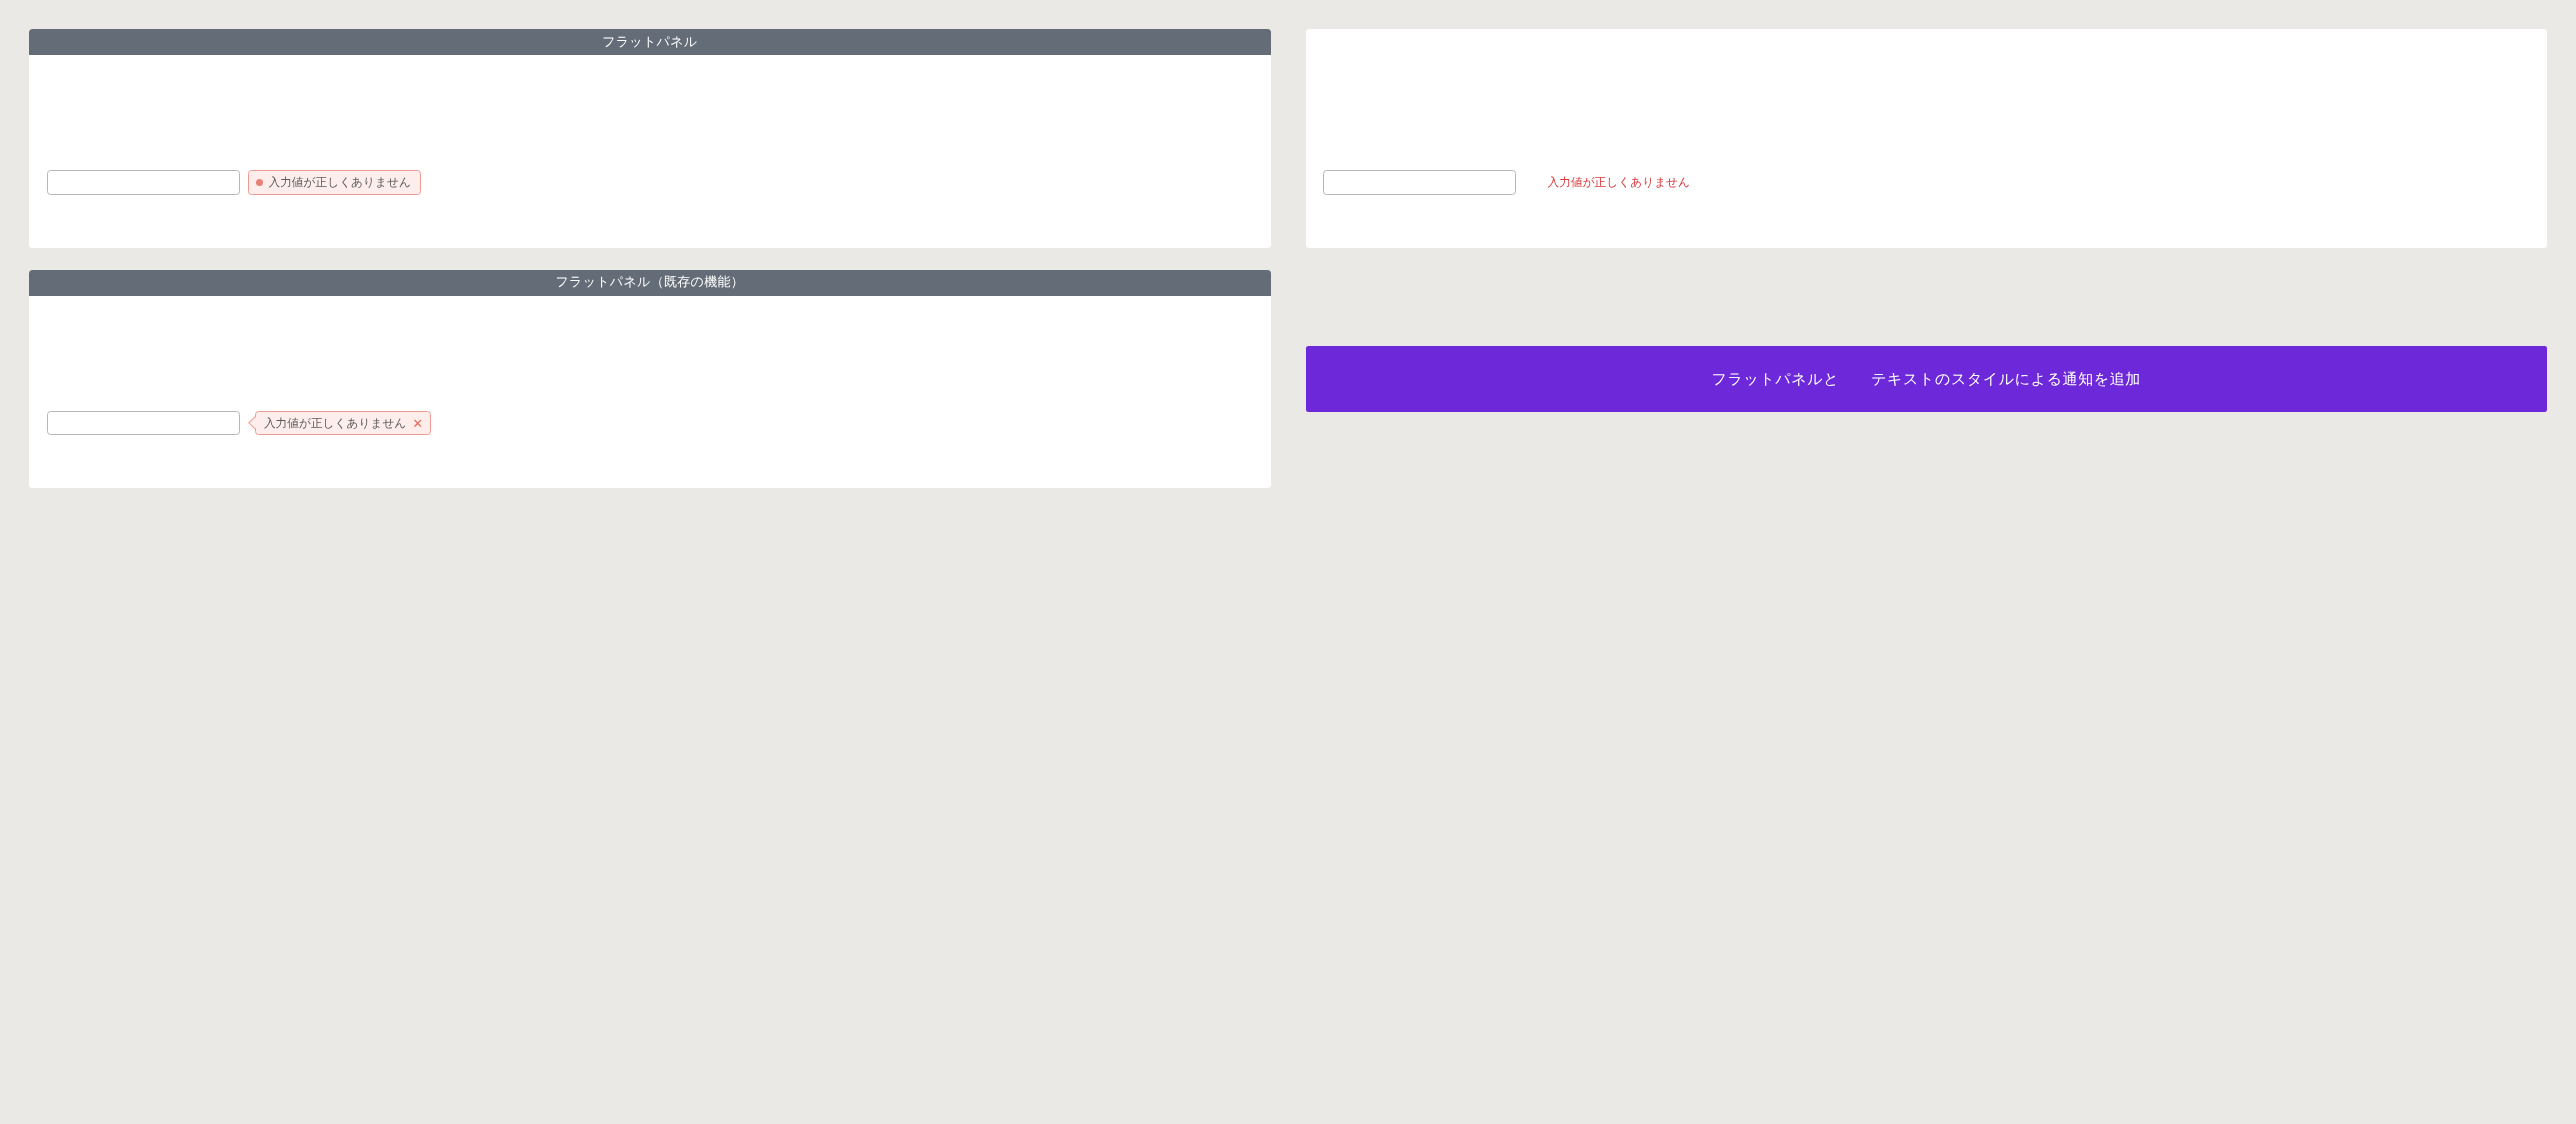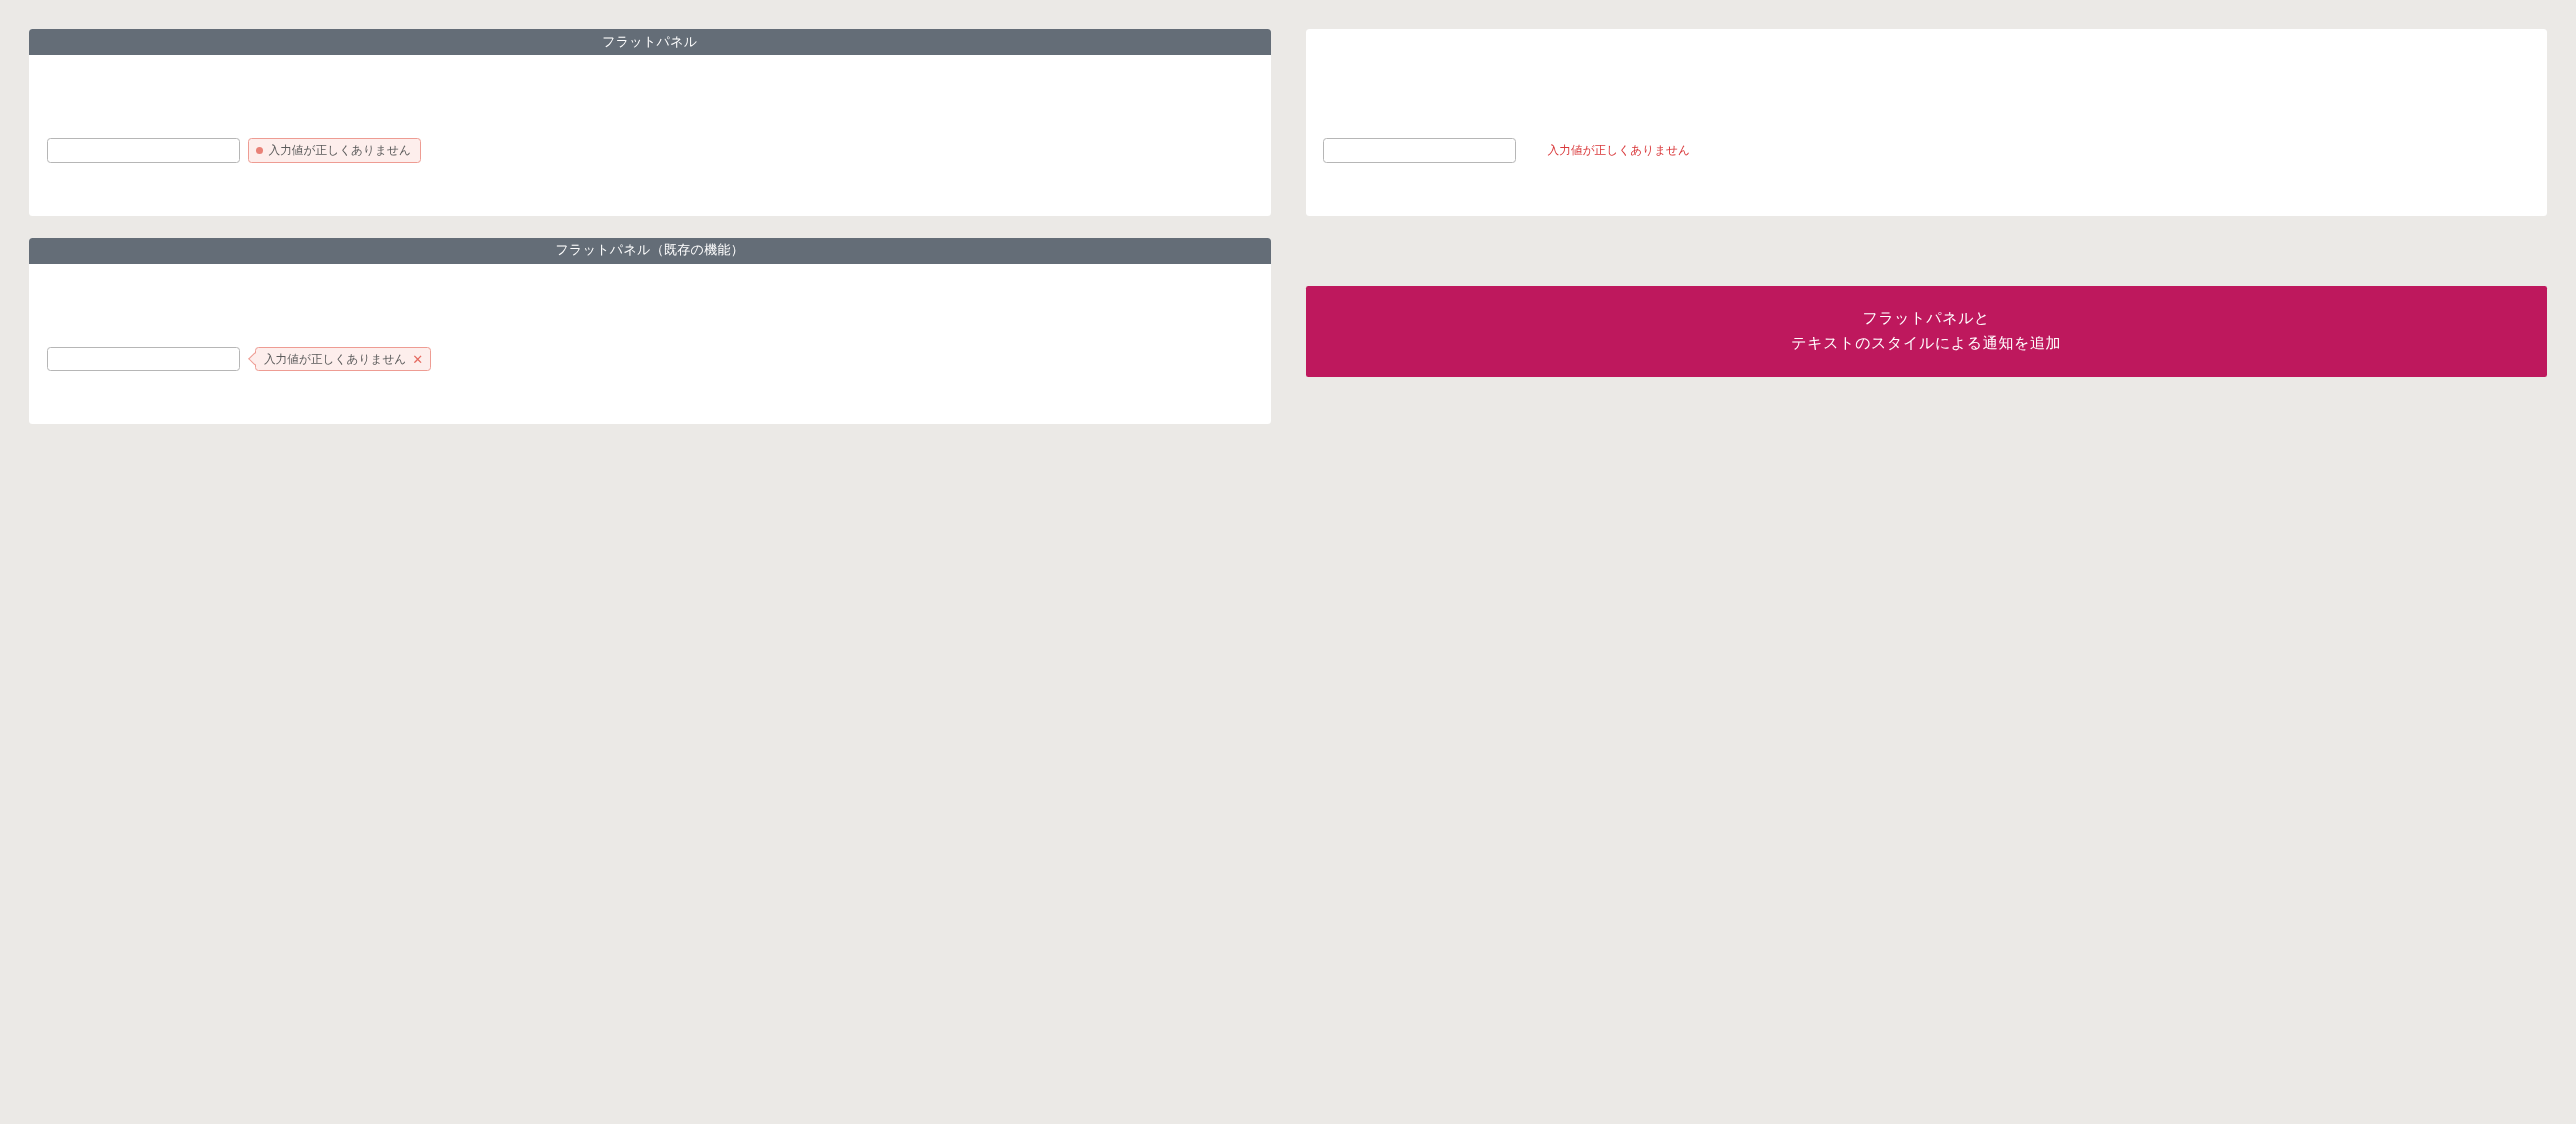--- a/index.html
+++ b/index.html
@@ -1,15 +1,15 @@
 <!DOCTYPE html>
 <html style="font-size:9.3px"><head>
 <meta charset="utf-8">
 <style>
-  * { box-sizing: border-box; margin: 0; padding: 0; }
+  * { box-sizing: border-box; margin: 0; padding: 0; gap: 32px; }
   html, body { width: 100%; height: 100%; }
   body {
     background: #ebe9e6;
     font-family: "Hiragino Kaku Gothic ProN", "Yu Gothic", Meiryo, sans-serif;
     padding: 29px;
   }
   .grid {
     display: grid;
     grid-template-columns: 1fr 1fr;
     gap: 22px 35px;
@@ -120,33 +120,31 @@
     color: #e56a60;
     font-size: 13px;
     line-height: 1;
     cursor: pointer;
     font-weight: 300;
     padding: 0 1.2px;
   }
 
   
   .summary-block {
-    background: #be185d;
+    background: #6d28d9;
     color: #ffffff;
     border-radius: 2.3px;
     display: flex;
-    flex-direction: column;
     align-items: center;
     justify-content: center;
     padding: 20px 11.7px;
     font-size: 15px;
     line-height: 1.7;
     text-align: center;
     letter-spacing: 0.6px;
-    font-family: Liberation Serif, serif;
   }
   .cell-bottom-right {
     display: flex;
     align-items: center;
   }
   .cell-bottom-right .summary-block {
     width: 100%;
   }
 </style>
 </head>

